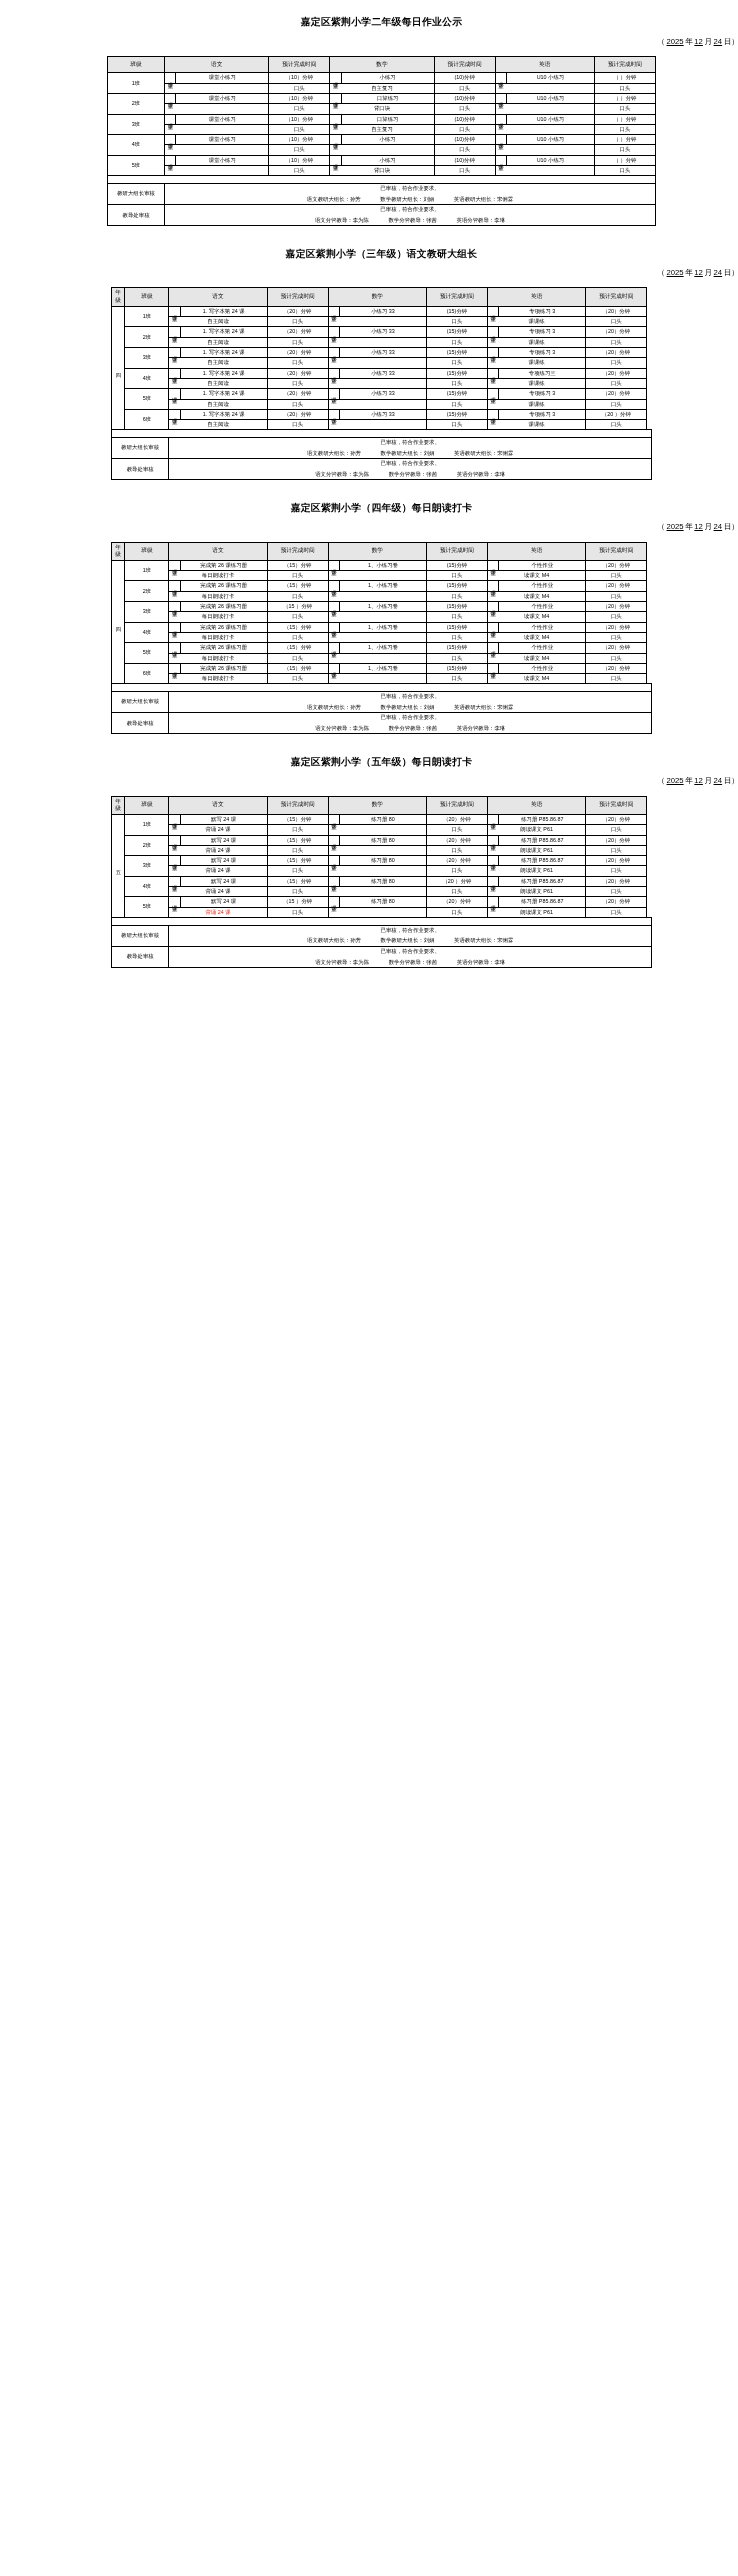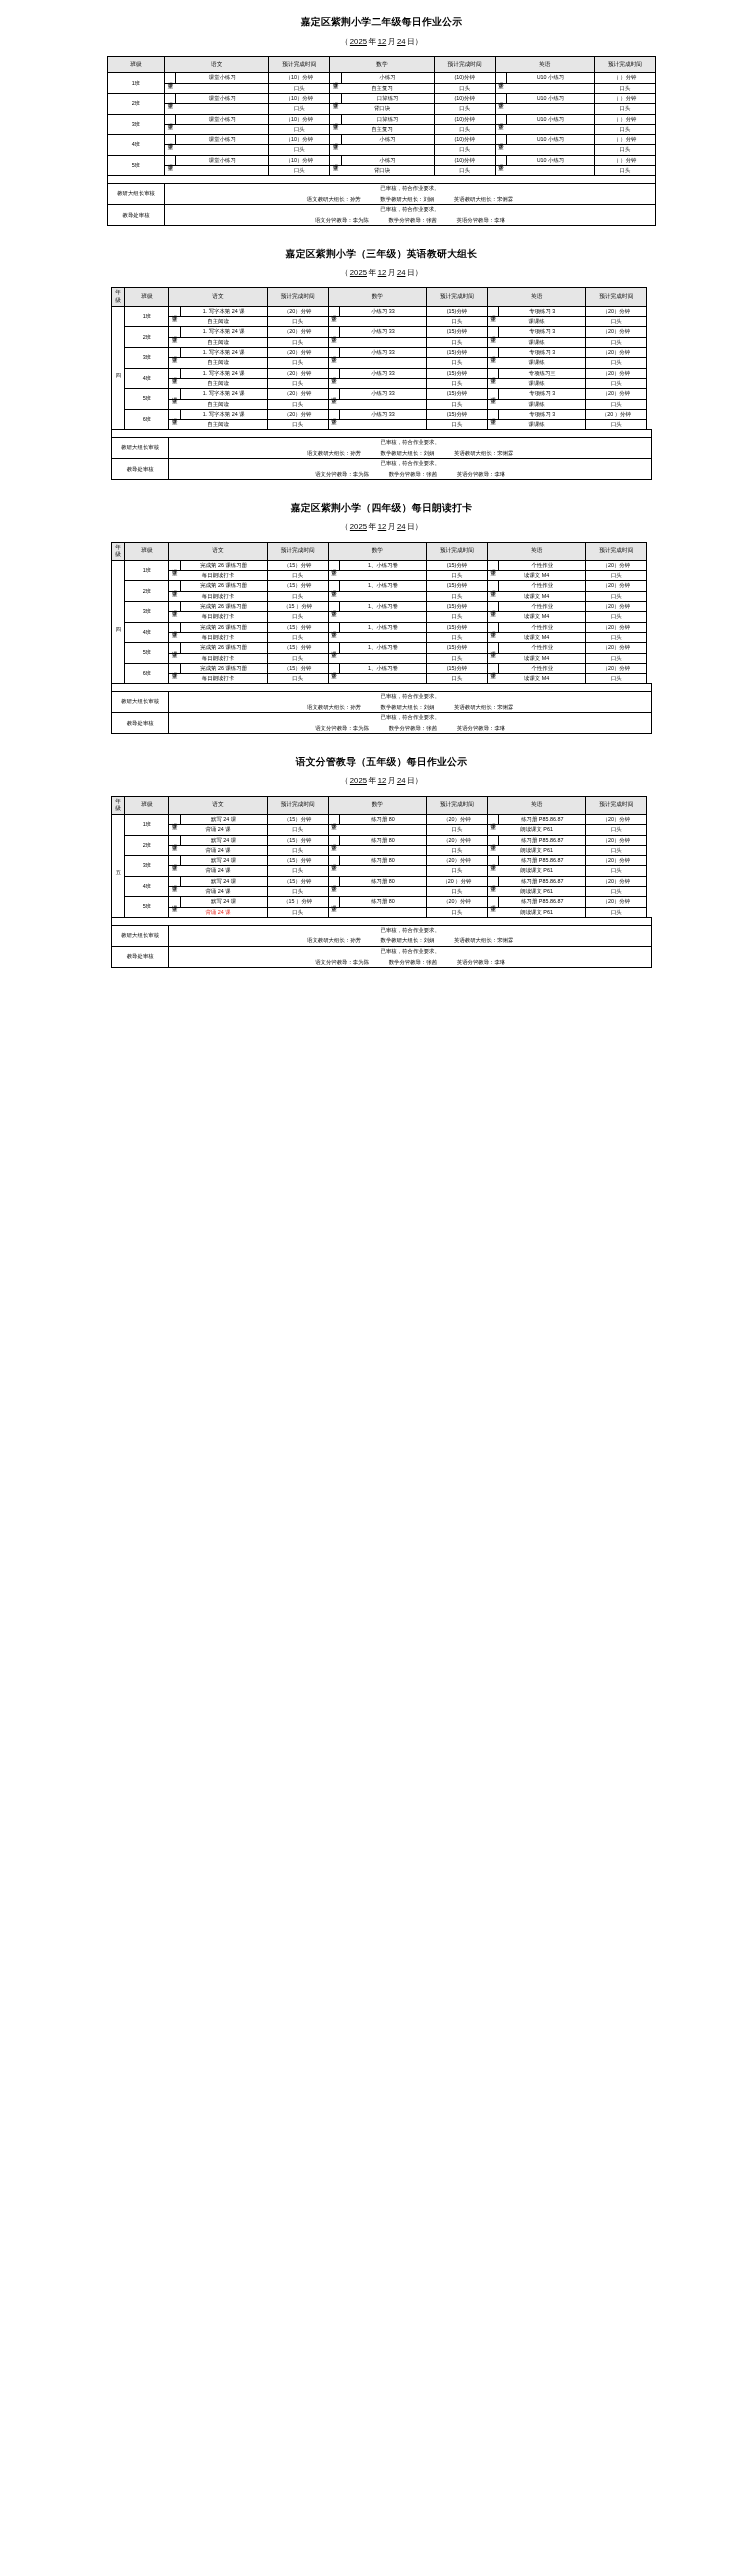--- a/index.html
+++ b/index.html
@@ -14,21 +14,21 @@
   .doc-title{
     text-align:center;
     font-size:9.8px;
     font-weight:bold;
     letter-spacing:0.3px;
     margin:0;
     padding:13.4px 0 7.2px 0;
     color:#000;
   }
   .doc-subtitle{
-    text-align:center;
+    text-align:right;
     font-size:7.7px;
     margin:0;
     padding:0 0 9.3px 0;
   }
   .doc-subtitle .u{ text-decoration:underline; padding:0 1.5px;}
   table.sheet{
     border-collapse:collapse;
     table-layout:fixed;
     margin:0 auto;
     width:541px;
@@ -223,21 +223,21 @@
               <td class="approve-label">教导处审核</td>
               <td colspan="9" class="approve-body">
                 <div class="line1">已审核，符合作业要求。</div>
                 <div class="sig"><span>语文分管教导：李为陈</span><span>数学分管教导：张茜</span><span>英语分管教导：李琳</span></div>
               </td>
             </tr>
           </tbody>
         </table>
       </div>
       <div class="section">
-        <div class="doc-title title-block">嘉定区紫荆小学（三年级）英语教研大组长</div>
+        <div class="doc-title title-block">嘉定区紫荆小学（三年级）语文教研大组长</div>
         <div class="doc-subtitle"><span>（</span><span class="u">2025</span><span>年</span><span class="u">12</span><span>月</span><span class="u">24</span><span>日</span><span>）</span></div>
         <table class="sheet">
           <colgroup>
             <col style="width:13.4px">
             <col style="width:44px">
             <col style="width:11.3px">
             <col style="width:87px">
             <col style="width:61px">
             <col style="width:11.3px">
             <col style="width:87px">
@@ -565,21 +565,21 @@
               <td colspan="2" class="approve-label">教导处审核</td>
               <td colspan="10" class="approve-body">
                 <div class="line1">已审核，符合作业要求。</div>
                 <div class="sig"><span>语文分管教导：李为陈</span><span>数学分管教导：张茜</span><span>英语分管教导：李琳</span></div>
               </td>
             </tr>
           </tbody>
         </table>
       </div>
       <div class="section">
-        <div class="doc-title title-block">语文分管教导（五年级）每日作业公示</div>
+        <div class="doc-title title-block">嘉定区紫荆小学（五年级）每日朗读打卡</div>
         <div class="doc-subtitle"><span>（</span><span class="u">2025</span><span>年</span><span class="u">12</span><span>月</span><span class="u">24</span><span>日</span><span>）</span></div>
         <table class="sheet">
           <colgroup>
             <col style="width:13.4px">
             <col style="width:44px">
             <col style="width:11.3px">
             <col style="width:87px">
             <col style="width:61px">
             <col style="width:11.3px">
             <col style="width:87px">

